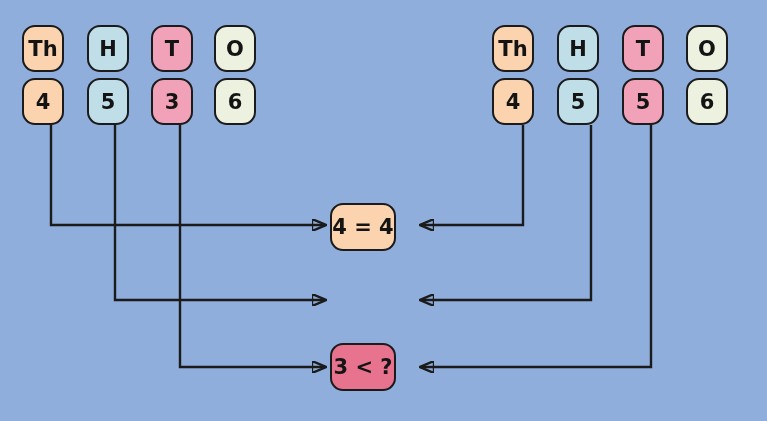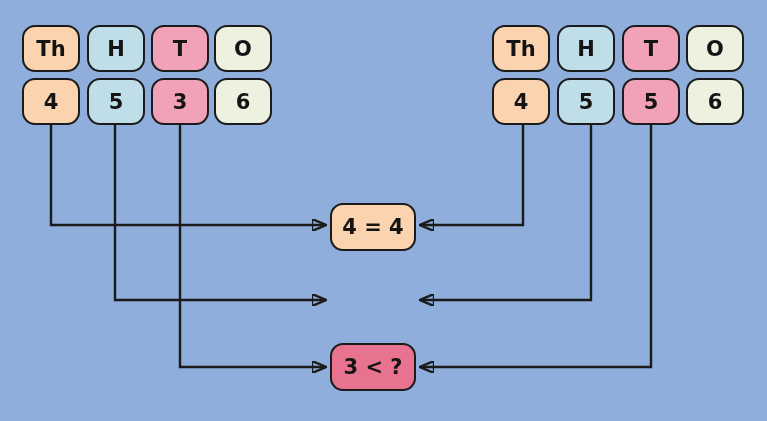--- a/index.html
+++ b/index.html
@@ -19,37 +19,37 @@
     width: 767px; height: 421px;
   }
   .arrows path {
     stroke: #1b1b1b;
     stroke-width: 2.4;
     fill: none;
   }
 
   .cell {
     position: absolute;
-    width: 58px;
+    width: 42px;
     height: 47px;
     border: 2.5px solid #1b1b1b;
     border-radius: 13px;
     box-sizing: border-box;
     display: flex;
     align-items: center;
     justify-content: center;
     font-weight: bold;
     font-size: 21px;
     color: #141414;
   }
 
   .cmp {
     position: absolute;
     left: 330px;
-    width: 86px;
+    width: 66px;
     height: 48px;
     border: 2.5px solid #1b1b1b;
     border-radius: 13px;
     box-sizing: border-box;
     display: flex;
     align-items: center;
     justify-content: center;
     font-weight: bold;
     font-size: 21px;
     color: #141414;

